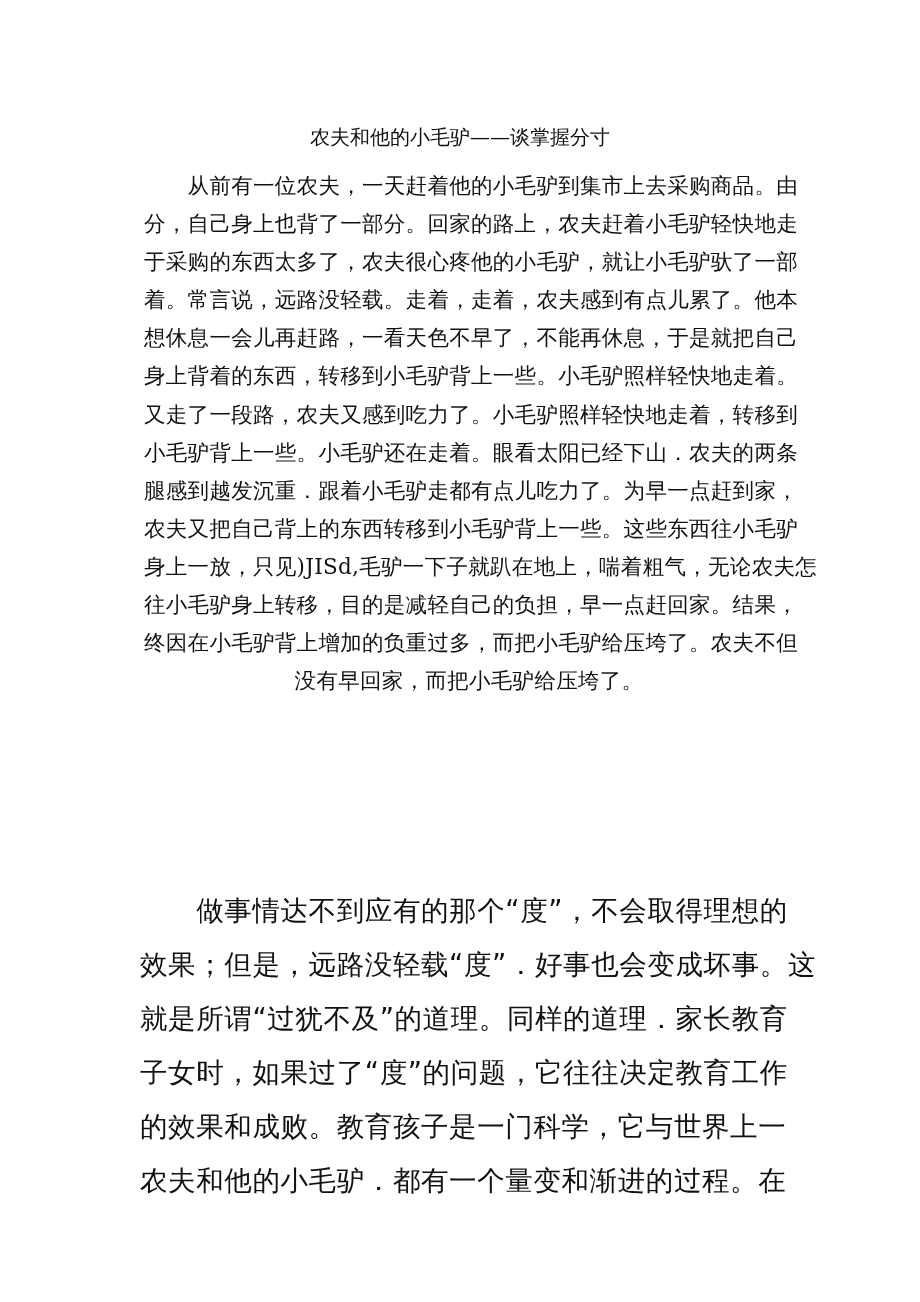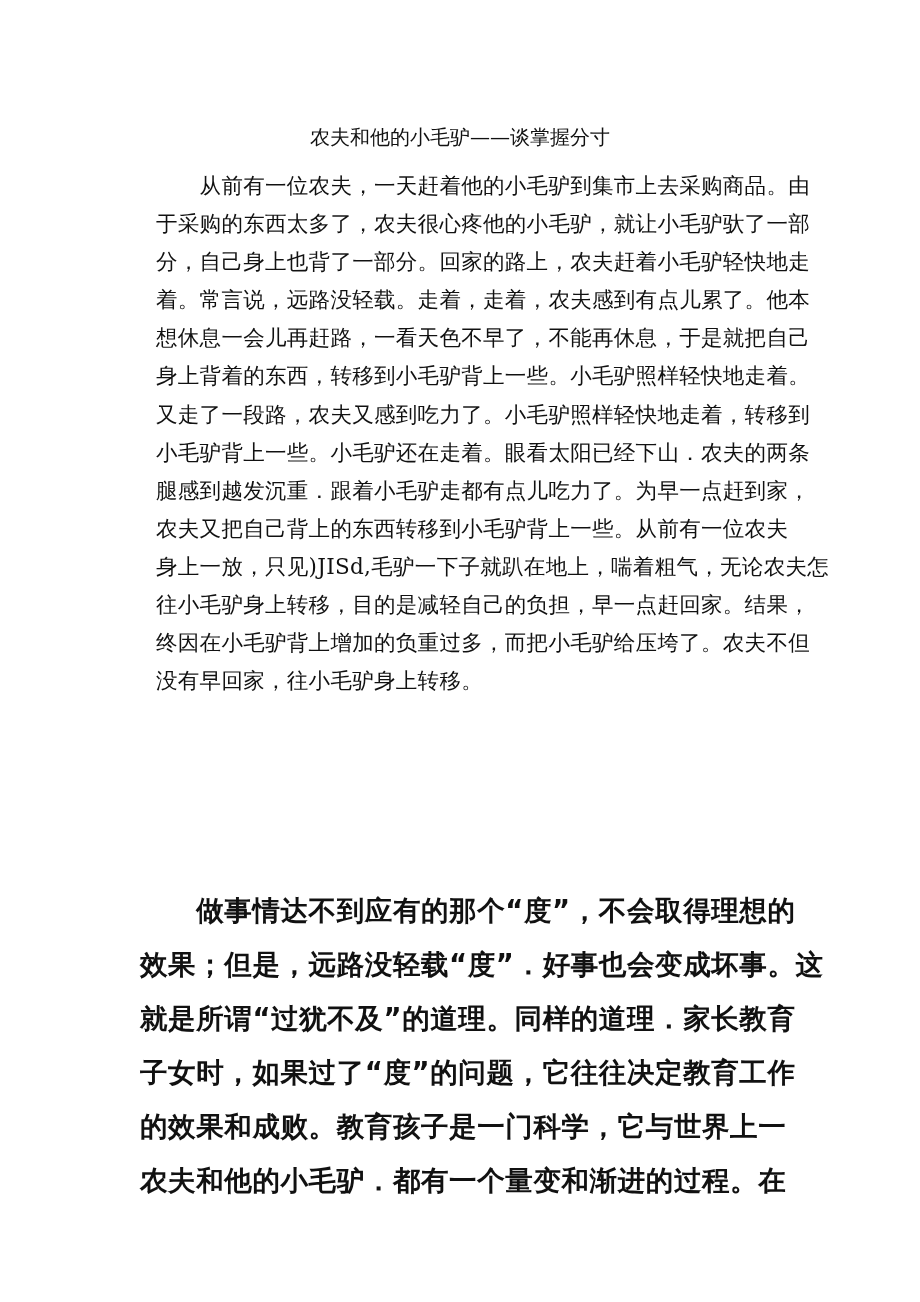--- a/index.html
+++ b/index.html
@@ -1,44 +1,44 @@
 <!DOCTYPE html>
 <html><head>
 <meta charset="utf-8">
 <style>
   html, body { margin: 0; padding: 0; background: #ffffff; }
   body { width: 920px; height: 1302px; position: relative; overflow: hidden; font-family: "DejaVu Serif", "Liberation Serif", serif; color: #111; }
   .page { position: absolute; left: 0; top: 0; width: 920px; height: 1202px; background: #fff; border-radius: 8px; }
   .title { position: absolute; left: 140px; width: 640px; top: 122px; text-align: center; font-size: 20px; line-height: 30px; letter-spacing: 0px; }
-  .body1 { position: absolute; left: 156px; width: 650px; top: 167px; }
+  .body1 { position: absolute; left: 144px; width: 650px; top: 167px; text-align: center; }
   .body1 .line { font-size: 21.5px; height: 38.1px; line-height: 38px; white-space: nowrap; letter-spacing: 0.3px; }
   .body2 { position: absolute; left: 140px; width: 650px; top: 883px; }
-  .body2 .line { font-family: "DejaVu Sans", "Liberation Sans", sans-serif; font-weight: bold; font-size: 27.5px; height: 54px; line-height: 54px; white-space: nowrap; letter-spacing: 0.6px; }
+  .body2 .line { font-family: "DejaVu Sans", "Liberation Sans", sans-serif; font-weight: normal; font-size: 27.5px; height: 54px; line-height: 54px; white-space: nowrap; letter-spacing: 0.6px; }
 </style>
 </head>
 <body>
 
 <div class="page">
   <div class="title">农夫和他的小毛驴——谈掌握分寸</div>
 
   <div class="body1">
     <div class="line">　　从前有一位农夫，一天赶着他的小毛驴到集市上去采购商品。由</div>
+    <div class="line">分，自己身上也背了一部分。回家的路上，农夫赶着小毛驴轻快地走</div>
     <div class="line">于采购的东西太多了，农夫很心疼他的小毛驴，就让小毛驴驮了一部</div>
-    <div class="line">分，自己身上也背了一部分。回家的路上，农夫赶着小毛驴轻快地走</div>
     <div class="line">着。常言说，远路没轻载。走着，走着，农夫感到有点儿累了。他本</div>
     <div class="line">想休息一会儿再赶路，一看天色不早了，不能再休息，于是就把自己</div>
     <div class="line">身上背着的东西，转移到小毛驴背上一些。小毛驴照样轻快地走着。</div>
     <div class="line">又走了一段路，农夫又感到吃力了。小毛驴照样轻快地走着，转移到</div>
     <div class="line">小毛驴背上一些。小毛驴还在走着。眼看太阳已经下山．农夫的两条</div>
     <div class="line">腿感到越发沉重．跟着小毛驴走都有点儿吃力了。为早一点赶到家，</div>
-    <div class="line">农夫又把自己背上的东西转移到小毛驴背上一些。从前有一位农夫</div>
+    <div class="line">农夫又把自己背上的东西转移到小毛驴背上一些。这些东西往小毛驴</div>
     <div class="line">身上一放，只见)JISd,毛驴一下子就趴在地上，喘着粗气，无论农夫怎</div>
     <div class="line">往小毛驴身上转移，目的是减轻自己的负担，早一点赶回家。结果，</div>
     <div class="line">终因在小毛驴背上增加的负重过多，而把小毛驴给压垮了。农夫不但</div>
-    <div class="line">没有早回家，往小毛驴身上转移。</div>
+    <div class="line">没有早回家，而把小毛驴给压垮了。</div>
   </div>
 
   <div class="body2">
     <div class="line">　　做事情达不到应有的那个“度”，不会取得理想的</div>
     <div class="line">效果；但是，远路没轻载“度”．好事也会变成坏事。这</div>
     <div class="line">就是所谓“过犹不及”的道理。同样的道理．家长教育</div>
     <div class="line">子女时，如果过了“度”的问题，它往往决定教育工作</div>
     <div class="line">的效果和成败。教育孩子是一门科学，它与世界上一</div>
     <div class="line">农夫和他的小毛驴．都有一个量变和渐进的过程。在</div>
   </div>

